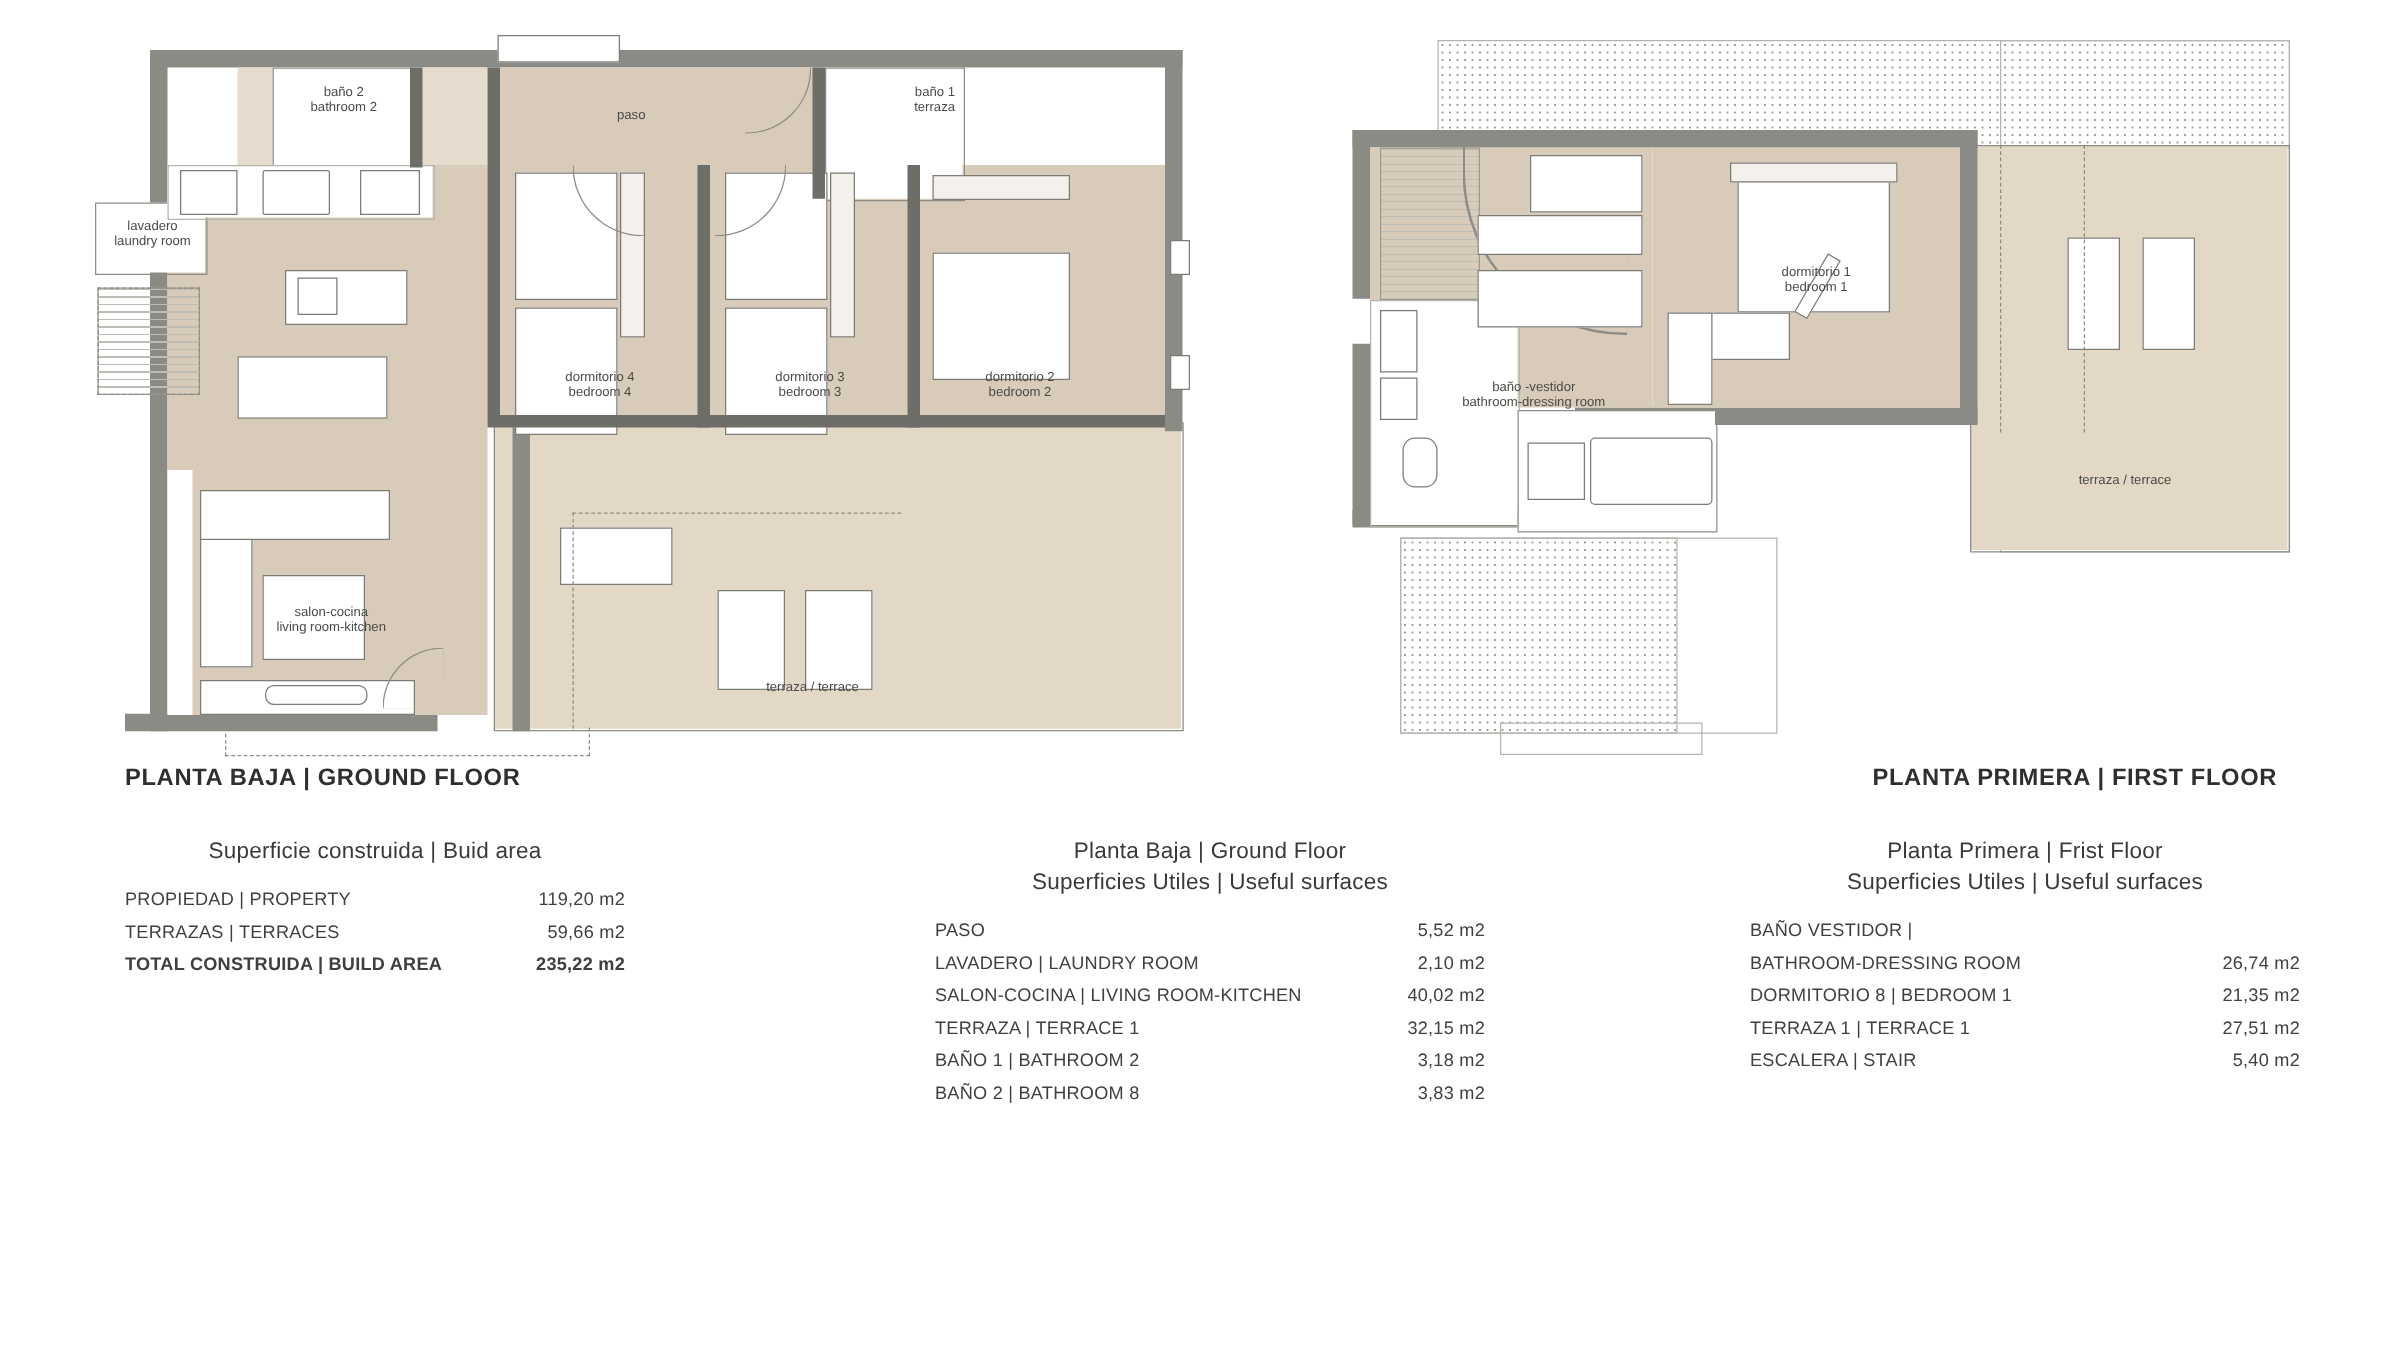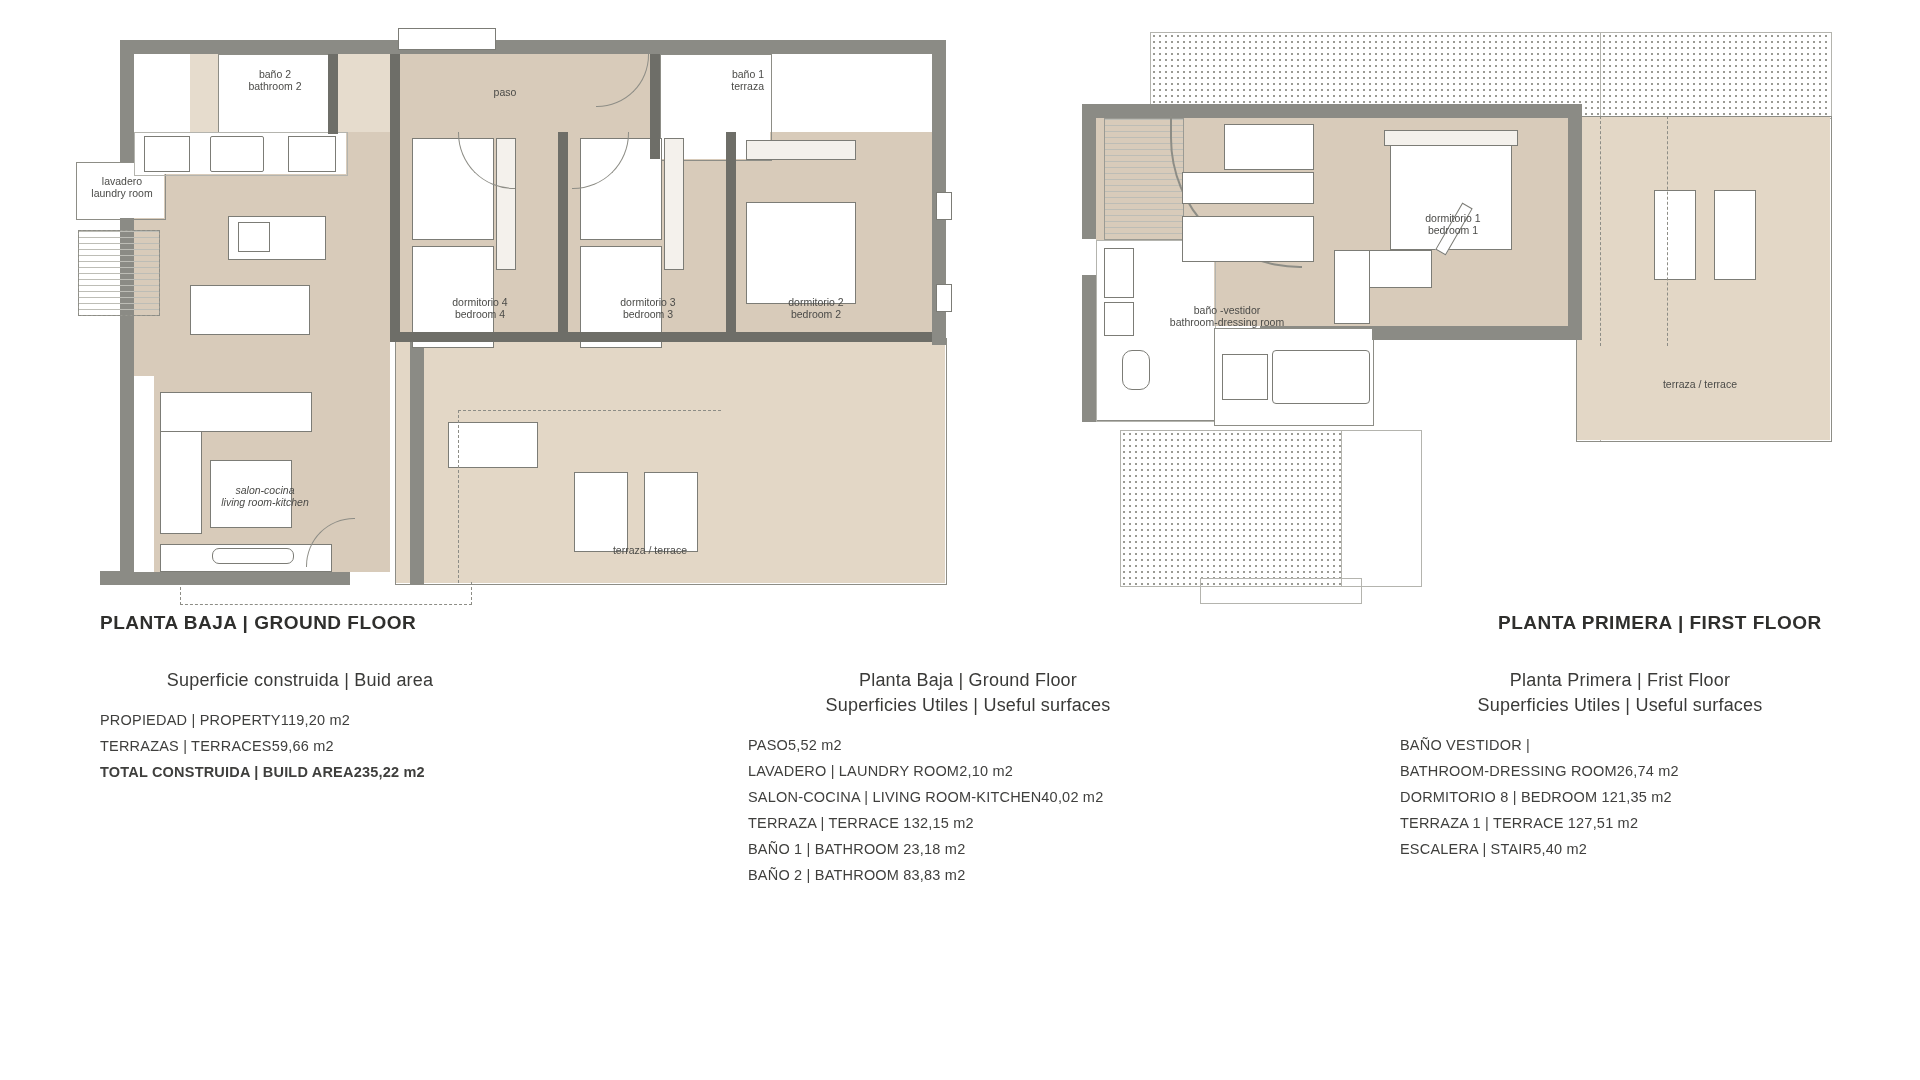--- a/index.html
+++ b/index.html
@@ -34,21 +34,21 @@
 
   .lbl{position:absolute;font-size:10.5px;line-height:12px;color:#4b4b48;text-align:center;white-space:pre;}
 
   
   .floor-title{position:absolute;font-size:19px;font-weight:bold;letter-spacing:.5px;color:#2f2f2d;white-space:nowrap;}
 
   
   .tbl{position:absolute;}
   .tbl h3{margin:0;font-size:18px;font-weight:normal;color:#3a3a38;text-align:center;line-height:25px;letter-spacing:.2px;}
   .tbl .rows{margin-top:14px;}
-  .row{display:flex;justify-content:flex-start;font-size:14.5px;line-height:26px;color:#3f3f3d;letter-spacing:.2px;}
+  .row{display:flex;justify-content:space-between;font-size:14.5px;line-height:26px;color:#3f3f3d;letter-spacing:.2px;}
   .row .k{white-space:nowrap;}
   .row .v{white-space:nowrap;text-align:right;}
   .row.bold .k,.row.bold .v{font-weight:bold;}
 </style>
 </head>
 <body>
 
 <div class="sheet">
 
   <div class="plan" style="left:60px;top:20px;width:820px;height:580px;">
@@ -131,21 +131,21 @@
     <div class="dash" style="left:398px;top:390px;width:262px;height:172px;border-right:none;border-bottom:none;"></div>
     <div class="dash" style="left:120px;top:562px;width:290px;height:22px;border-top:none;"></div>
 
     <div class="lbl" style="left:163px;top:48px;width:104px;"><span>baño 2</span><br><span>bathroom 2</span></div>
     <div class="lbl" style="left:400px;top:66px;width:90px;"><span>paso</span></div>
     <div class="lbl" style="left:600px;top:48px;width:104px;text-align:right;"><span>baño 1</span><br><span>terraza</span></div>
     <div class="lbl" style="left:14px;top:155px;width:96px;"><span>lavadero</span><br><span>laundry room</span></div>
     <div class="lbl" style="left:352px;top:276px;width:136px;"><span>dormitorio 4</span><br><span>bedroom 4</span></div>
     <div class="lbl" style="left:520px;top:276px;width:136px;"><span>dormitorio 3</span><br><span>bedroom 3</span></div>
     <div class="lbl" style="left:688px;top:276px;width:136px;"><span>dormitorio 2</span><br><span>bedroom 2</span></div>
-    <div class="lbl" style="left:110px;top:464px;width:190px;font-style:italic;"><span>salon-cocina</span><br><span>living room-kitchen</span></div>
+    <div class="lbl" style="left:110px;top:464px;width:190px;"><span>salon-cocina</span><br><span>living room-kitchen</span></div>
     <div class="lbl" style="left:510px;top:524px;width:160px;"><span>terraza / terrace</span></div>
   </div>
 
   <div class="plan" style="left:1060px;top:20px;width:840px;height:580px;">
 
     <div class="hatch" style="left:90px;top:12px;width:680px;height:85px;border:1px solid #b4b4ae;"></div>
     <div class="hatch" style="left:60px;top:410px;width:220px;height:155px;border:1px solid #b4b4ae;"></div>
     <div class="outline-thin" style="left:60px;top:410px;width:300px;height:155px;"></div>
     <div class="outline-thin" style="left:140px;top:558px;width:160px;height:24px;"></div>
     <div class="outline-thin" style="left:540px;top:12px;width:230px;height:408px;"></div>

